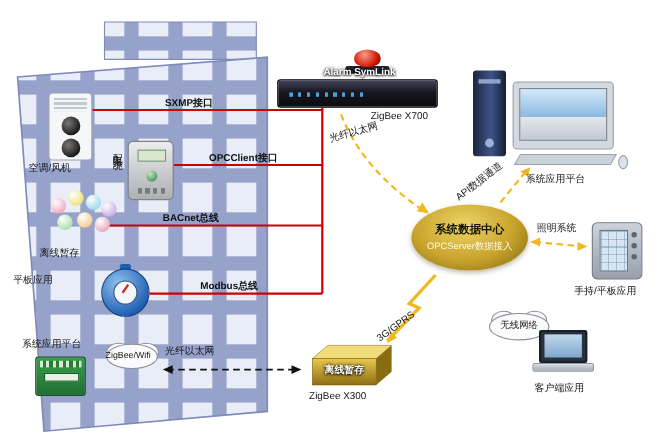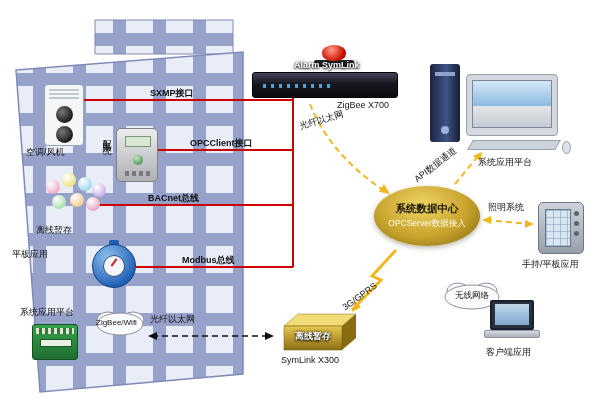--- a/index.html
+++ b/index.html
@@ -278,21 +278,21 @@
   <span class="lbl" style="left:150px;top:315px">光纤以太网</span>
 
   <span class="lbl bus" style="left:150px;top:89px">SXMP接口</span>
   <span class="lbl bus" style="left:190px;top:139px">OPCClient接口</span>
   <span class="lbl bus" style="left:148px;top:194px">BACnet总线</span>
   <span class="lbl bus" style="left:182px;top:256px">Modbus总线</span>
 
   <span class="lbl white" style="left:294px;top:61px">Alarm SymLink</span>
   <span class="lbl" style="left:337px;top:101px">ZigBee X700</span>
   <span class="lbl white" style="left:290px;top:332px;width:46px;text-align:center">离线暂存</span>
-  <span class="lbl" style="left:281px;top:356px">SymLink X300</span>
+  <span class="lbl" style="left:281px;top:356px">ZigBee X300</span>
 
   <span class="lbl rot" style="left:300px;top:122px;transform:rotate(-16deg)">光纤以太网</span>
   <span class="lbl rot" style="left:416px;top:176px;transform:rotate(-38deg)">API数据通道</span>
   <span class="lbl" style="left:488px;top:203px">照明系统</span>
   <span class="lbl" style="left:452px;top:291px;width:40px;text-align:center;font-size:8.5px">无线网络</span>
   <span class="lbl rot" style="left:344px;top:304px;transform:rotate(-36deg)">3G/GPRS</span>
 
   <span class="lbl" style="left:478px;top:158px">系统应用平台</span>
   <span class="lbl" style="left:522px;top:260px">手持/平板应用</span>
   <span class="lbl" style="left:486px;top:348px">客户端应用</span>

